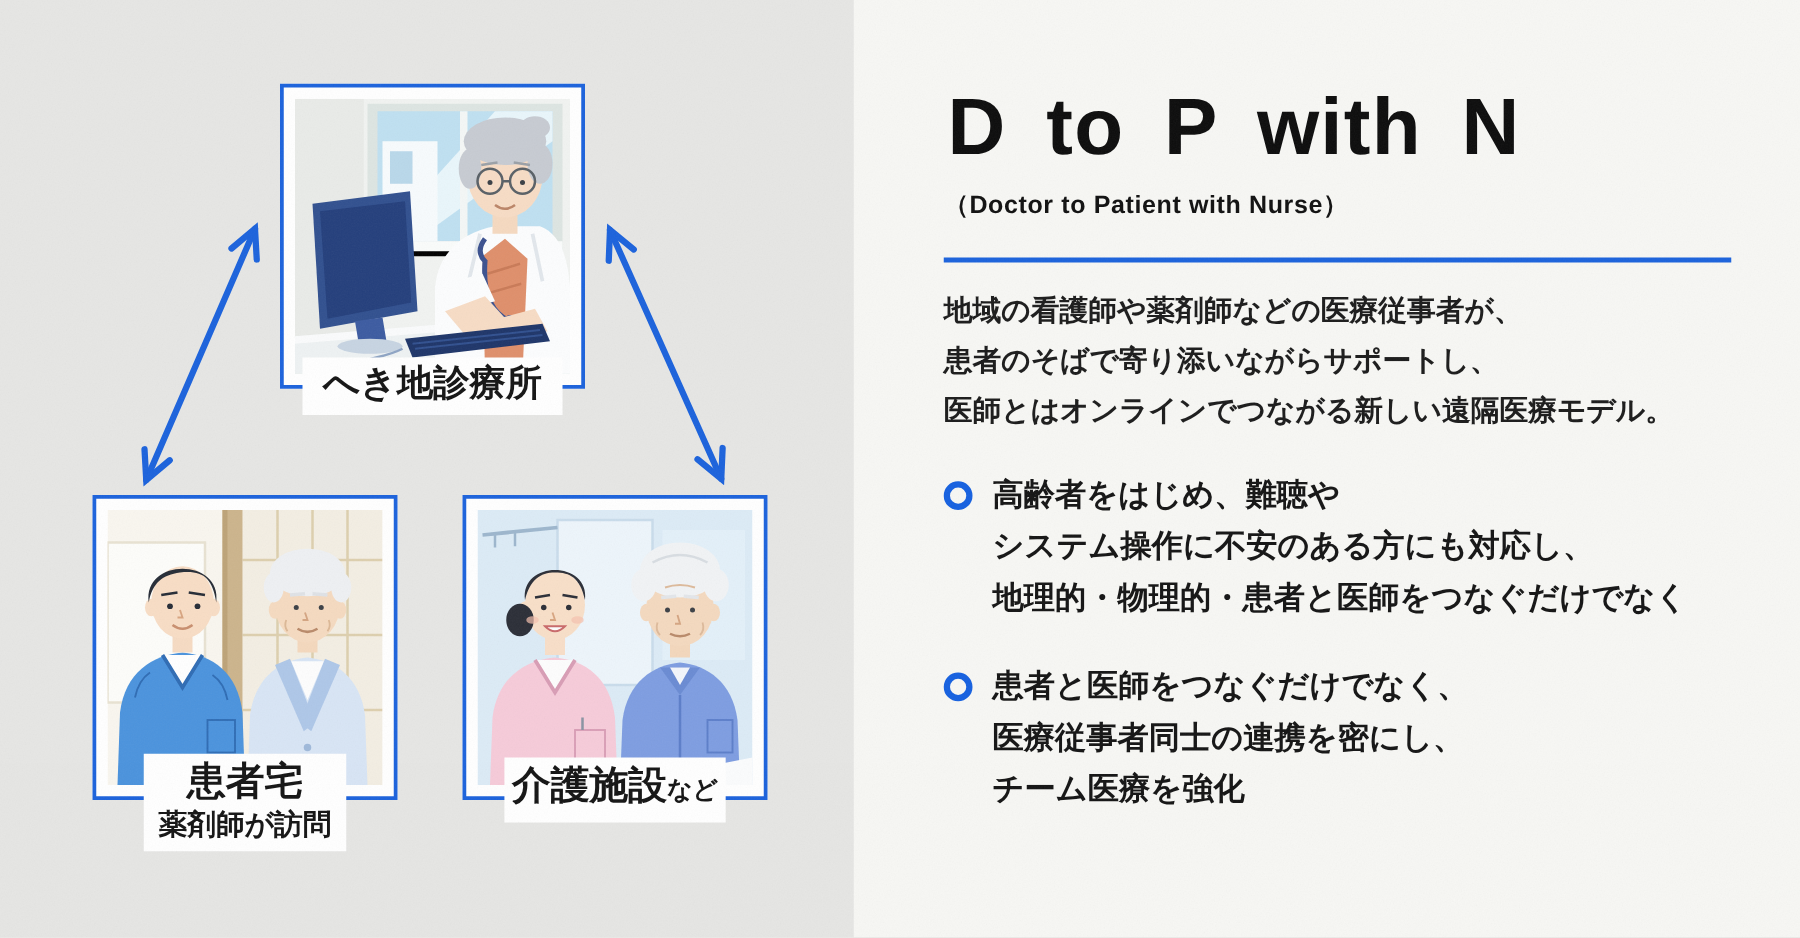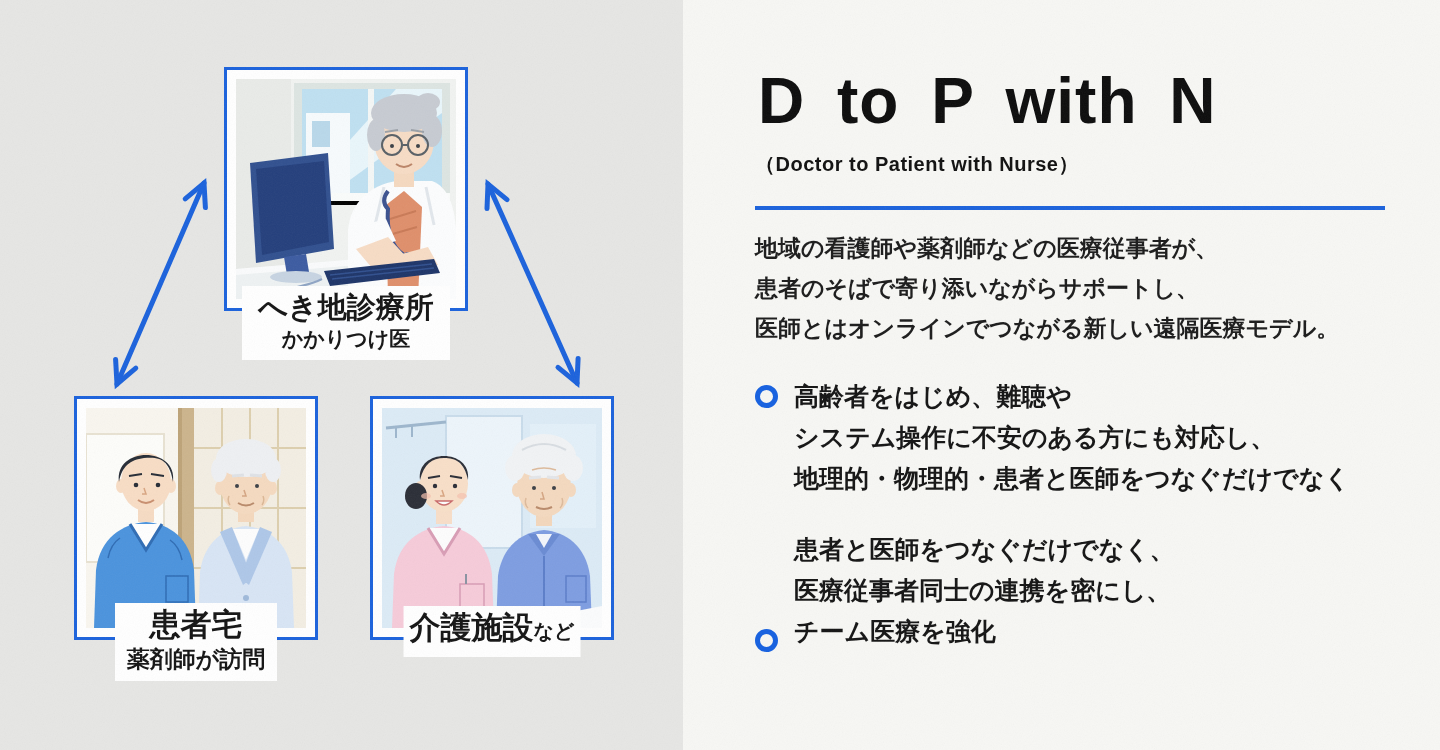--- a/index.html
+++ b/index.html
@@ -27,21 +27,21 @@
   
   .panel{position:absolute;left:683px;top:0;width:757px;height:750px;background:#f7f7f4;}
   .panel-inner{position:absolute;left:72px;top:0;width:640px;}
   .title{margin:3px;padding-top:56px;font-size:64px;line-height:84px;font-weight:800;letter-spacing:1px;word-spacing:13px;color:#0c0c0c;white-space:nowrap;}
   .subtitle{margin-top:2px;font-size:20px;line-height:36px;font-weight:700;letter-spacing:0.5px;color:#101010;white-space:nowrap;}
   .rule{margin-top:24px;width:630px;height:4px;background:#1b62dc;}
   .desc{margin-top:18px;}
   .desc-line{font-size:23px;line-height:40px;font-weight:700;color:#1b1b1b;white-space:nowrap;}
   .bullets{margin-top:28px;}
   .bullet{display:flex;align-items:flex-start;}
-  .bullet + .bullet{margin-top:30px;align-items:flex-end;}
+  .bullet + .bullet{margin-top:30px;}
   .ring{flex:0 0 auto;width:13px;height:13px;border:5px solid #1560e0;border-radius:50%;margin:9px 16px 0 0;}
   .btext{}
   .b-line{font-size:25px;line-height:41px;font-weight:700;color:#141414;white-space:nowrap;}
 
   .texture{position:absolute;left:0;top:0;width:1440px;height:750px;opacity:.06;pointer-events:none;}
 </style>
 </head>
 <body>
 
 <div class="stage">
@@ -103,21 +103,20 @@
         <path d="M152,112 C146,120 148,126 152,130 C150,158 158,172 172,178" stroke="#3b518f" stroke-width="4" fill="none"></path>
         <circle cx="172" cy="178" r="5" fill="#3b518f"></circle>
         <polygon points="112,150 150,140 160,162 118,174" fill="#fcfdfe"></polygon>
         <polygon points="120,170 152,158 174,182 142,196" fill="#f7dcc5"></polygon>
         <polygon points="162,176 192,168 202,186 174,196" fill="#f7dcc5"></polygon>
         <polygon points="88,192 198,180 204,194 94,207" fill="#1e3569"></polygon>
         <path d="M94,196 L196,185 M96,200 L198,189" stroke="#31508f" stroke-width="1.5"></path>
       </svg>
       <div class="node-label">
         <div class="nl-title">へき地診療所</div>
-        <div class="nl-sub">かかりつけ医</div>
       </div>
     </div>
 
     <div class="node node-home">
       <svg class="node-illu" viewBox="0 0 220 220">
         <rect width="220" height="220" fill="#f9f6ef"></rect>
         <rect x="108" y="0" width="112" height="220" fill="#f3eee3"></rect>
         <path d="M136,0 V220 M164,0 V220 M192,0 V220 M108,40 H220 M108,100 H220 M108,160 H220" stroke="#ddcfae" stroke-width="2"></path>
         <rect x="92" y="0" width="16" height="220" fill="#ccb48c"></rect>
         <rect x="92" y="0" width="4" height="220" fill="#bda378"></rect>

